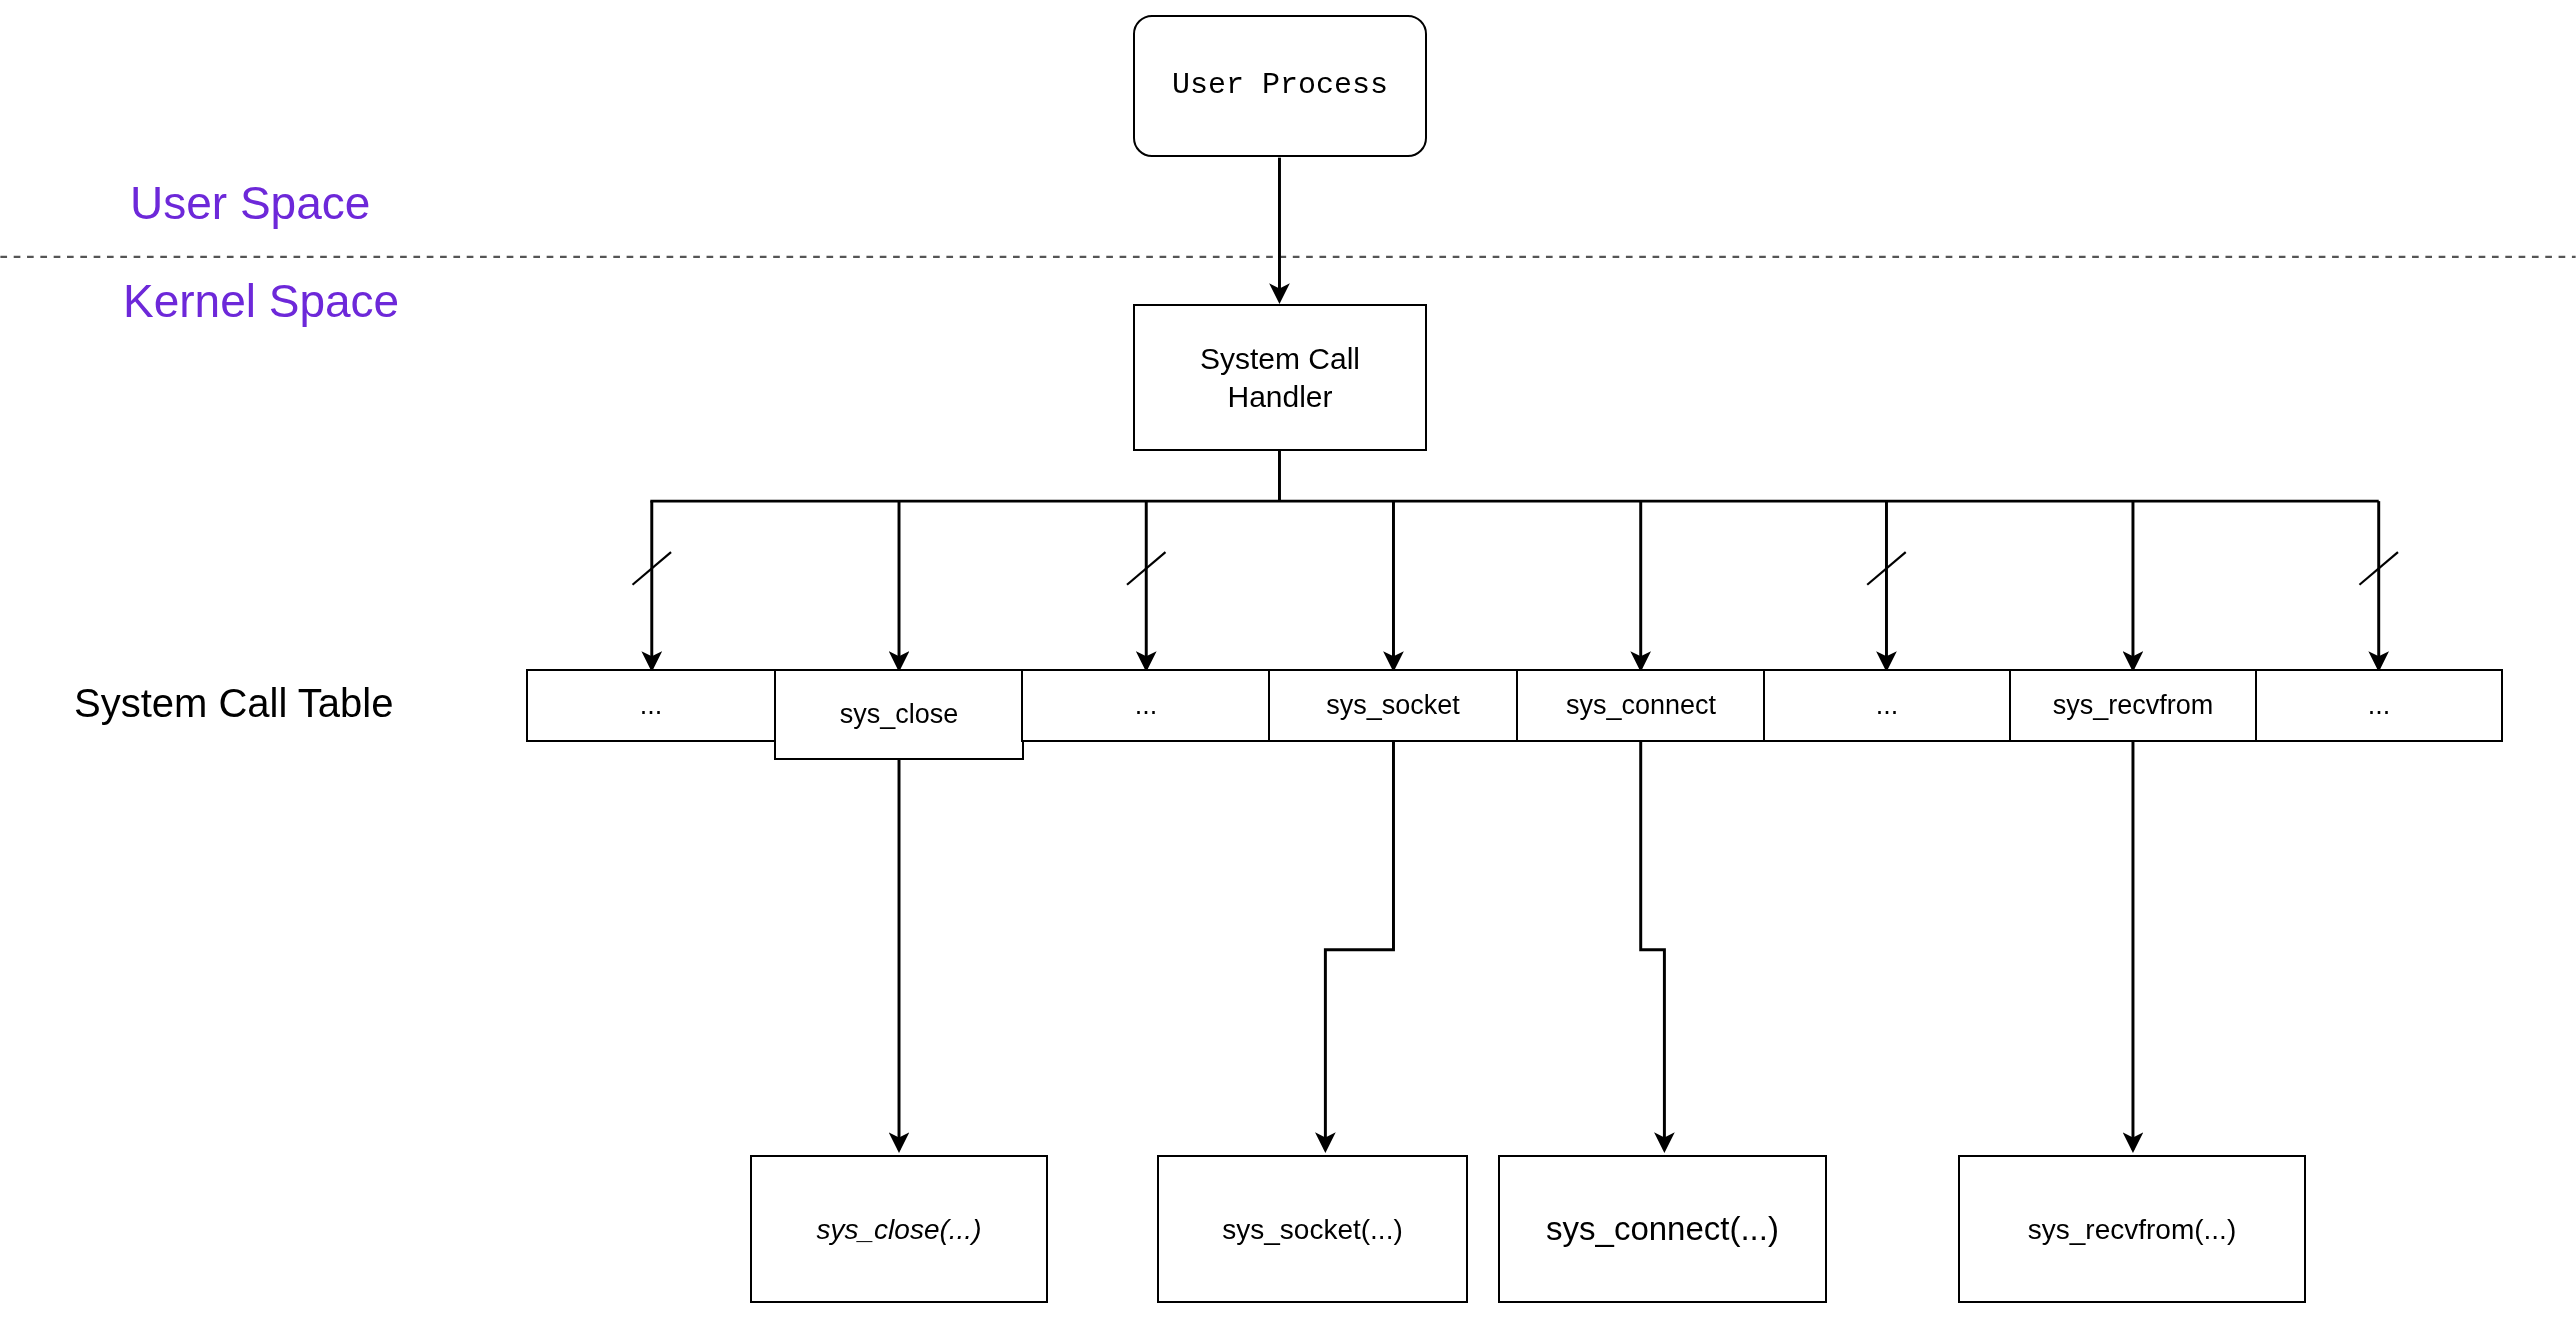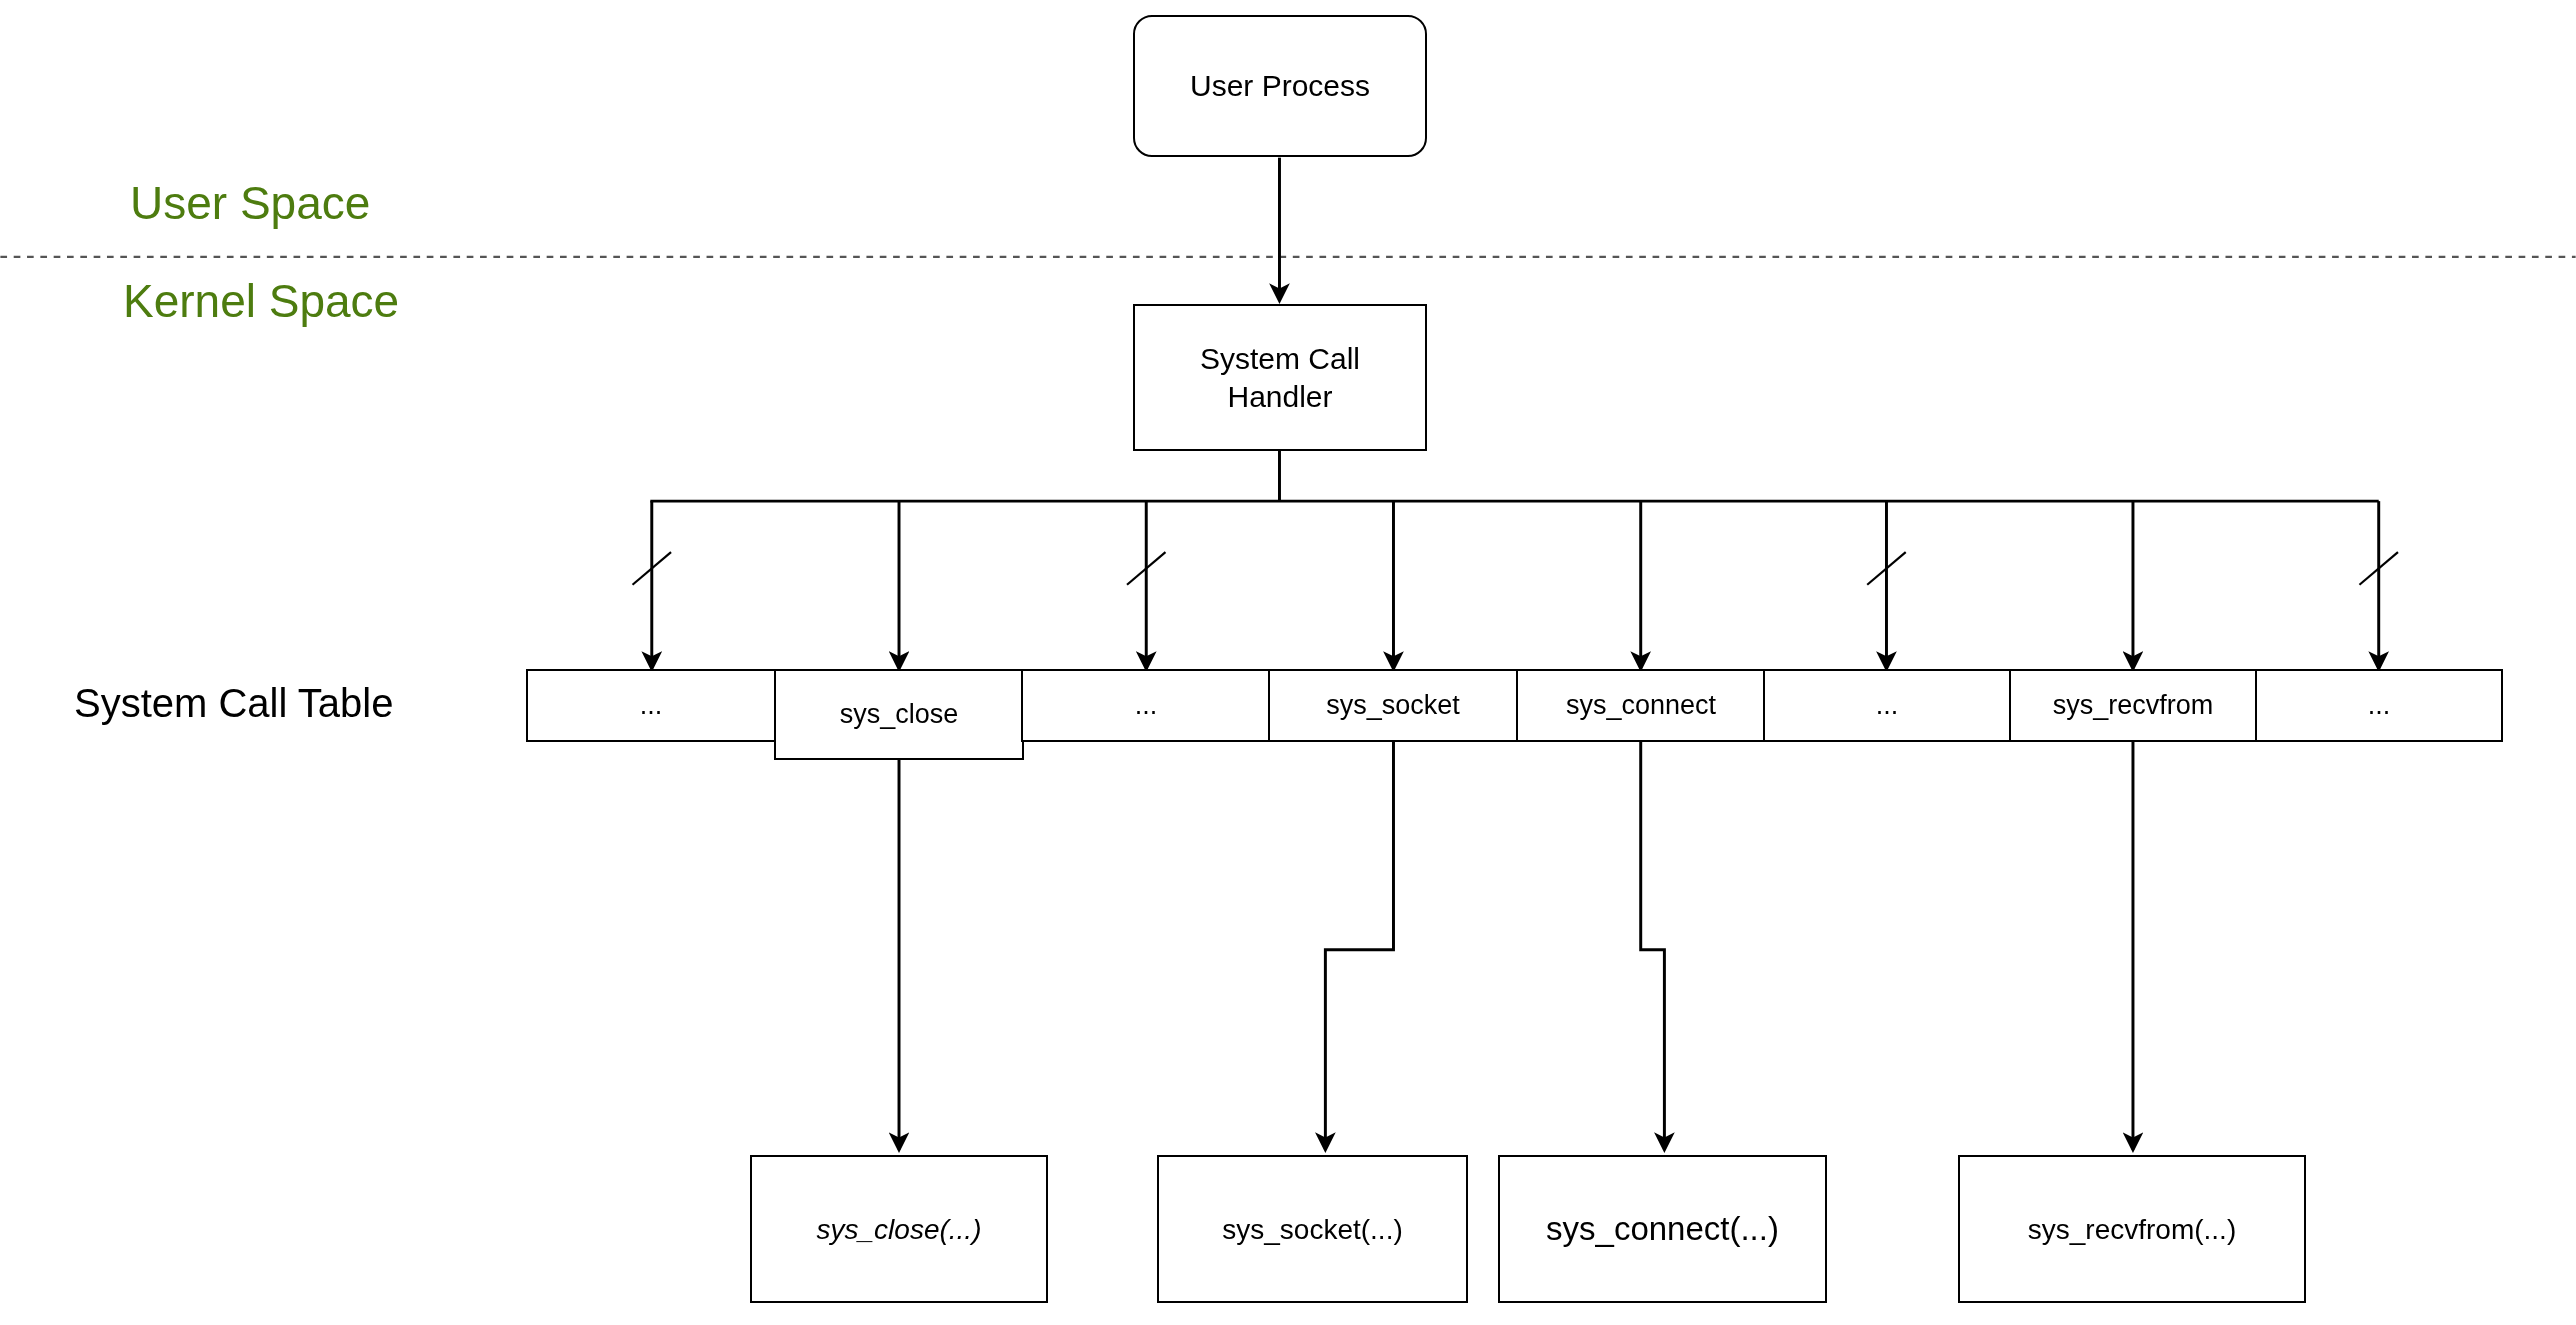--- a/index.html
+++ b/index.html
@@ -10,25 +10,25 @@
     position:absolute;
     box-sizing:border-box;
     background:#ffffff;
     border:2.2px solid #000000;
     display:flex;align-items:center;justify-content:center;
     text-align:center;
     color:#000000;
     line-height:1.25;
     z-index:3;
   }
-  .node.rounded{border-radius:19px;}
+  .node.rounded{border-radius:19px;font-family:Liberation Mono, monospace;}
   .node .lbl{display:block;width:100%;padding:0 4.4px;}
   .space-label{
     position:absolute;
-    color:#4d7c0f;
+    color:#6d28d9;
     white-space:nowrap;
     z-index:4;
     text-align:right;
   }
   .table-cell{
     position:absolute;
     box-sizing:border-box;
     background:#ffffff;
     border:2.2px solid #000000;
     display:flex;align-items:center;justify-content:center;

